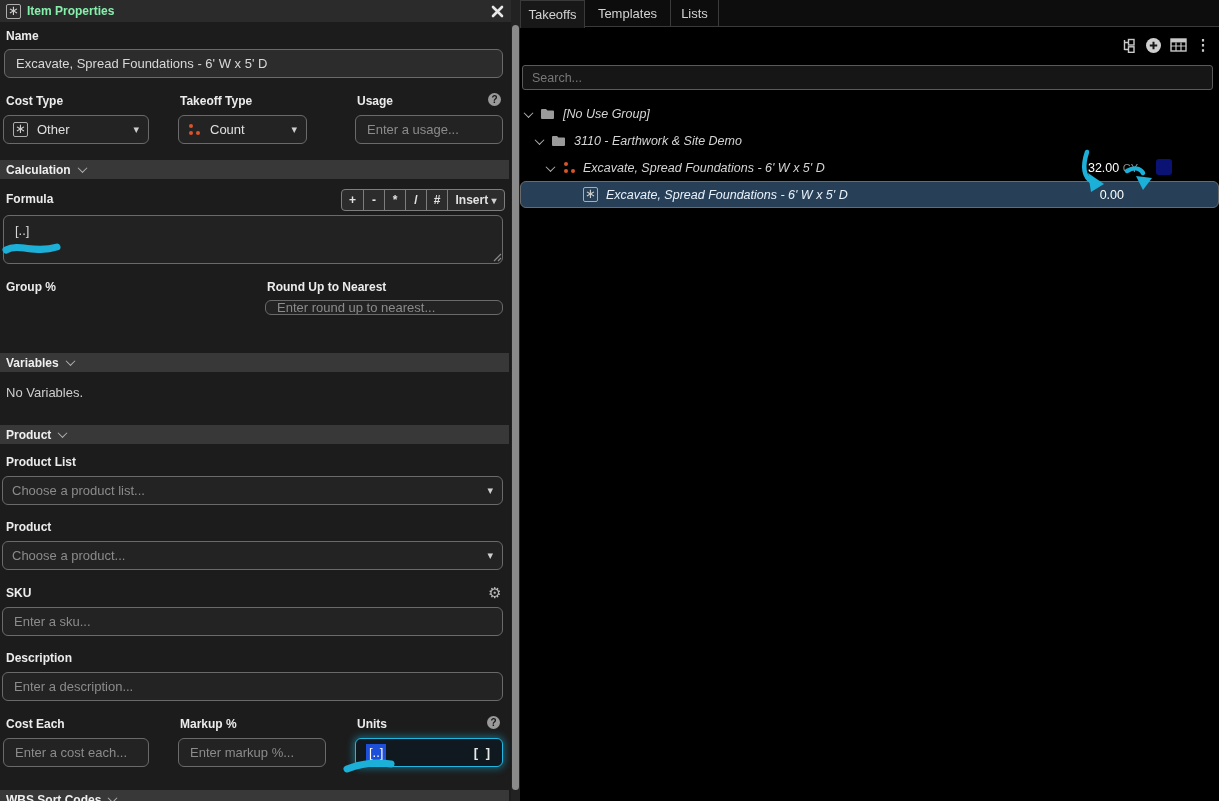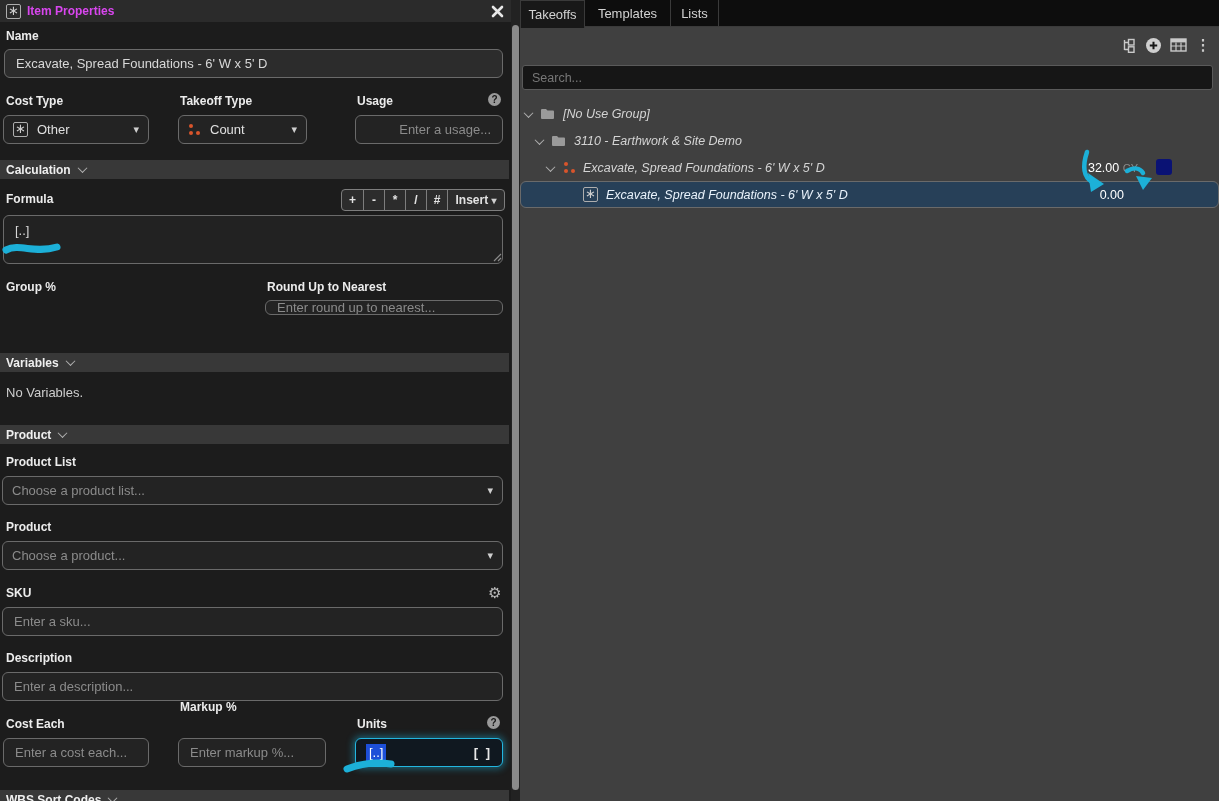--- a/index.html
+++ b/index.html
@@ -6,21 +6,21 @@
   html,body { width:1219px; height:801px; }
   body {
     position: relative; overflow: hidden;
     background: #141414; color:#ddd;
     font-family: "Liberation Sans", sans-serif;
   }
   
   .left-panel { position:absolute; left:0; top:0; width:511px; height:801px; background:#1c1c1c; }
   .lp-header { position:absolute; left:0; top:0; width:511px; height:22px; background:#2b2b2b;
     display:flex; align-items:center; padding-left:6px; }
-  .lp-title { font-size:12px; font-weight:bold; color:#d946ef; margin-left:6px; }
+  .lp-title { font-size:12px; font-weight:bold; color:#86efac; margin-left:6px; }
   .boxast { width:15px; height:15px; border:1px solid #aeaeae; border-radius:2px; color:#cfcfcf;
     font-size:13px; line-height:12px; text-align:center; display:inline-block; flex:0 0 auto; }
   .close-x { position:absolute; right:6px; top:4px; width:15px; height:15px; cursor:pointer; }
   .lbl { position:absolute; font-size:12px; font-weight:bold; color:#ececec; }
   .inp { position:absolute; background:#232323; border:1px solid #6a6a6a; border-radius:6px;
     color:#d8d8d8; font-size:13px; padding:0 11px; font-family:"Liberation Sans",sans-serif; }
   input.inp::placeholder, textarea.inp::placeholder { color:#8b8b8b; }
   .sel { position:absolute; background:#232323; border:1px solid #6a6a6a; border-radius:6px;
     display:flex; align-items:center; padding:0 9px; color:#e0e0e0; font-size:13px; cursor:pointer; }
   .sel .ph { color:#8b8b8b; }
@@ -47,21 +47,21 @@
   .tridots .d { position:absolute; width:4px; height:4px; border-radius:50%; background:#d9542b; }
   .tridots .d1 { left:1px; top:0; } .tridots .d2 { left:1px; top:7px; } .tridots .d3 { left:8px; top:7px; }
   .units-field { position:absolute; left:355px; top:738px; width:148px; height:29px;
     background:#101820; border:1.5px solid #23b6e0; border-radius:6px;
     box-shadow:0 0 7px 2px rgba(28,176,216,.45); display:flex; align-items:center; padding:0 10px; }
   .units-sel { background:#1d4fd8; color:#fff; font-size:13px; padding:1px 3px; }
   .units-brackets { margin-left:auto; color:#e8e8e8; font-size:13px; font-weight:bold; letter-spacing:2px; }
   .scroll-track { position:absolute; left:511px; top:0; width:9px; height:801px; background:#222; }
   .scroll-thumb { position:absolute; left:1px; top:25px; width:7px; height:765px; background:#8a8a8a; border-radius:4px; }
   
-  .right-panel { position:absolute; left:520px; top:0; width:699px; height:801px; background:#404040; }
+  .right-panel { position:absolute; left:520px; top:0; width:699px; height:801px; background:#000000; }
   .tabstrip { position:absolute; left:0; top:0; width:699px; height:27px; background:#0d0d0d;
     border-bottom:1px solid #3a3a3a; display:flex; }
   .tab { height:27px; display:flex; align-items:center; justify-content:center;
     font-size:13px; color:#d2d2d2; border-right:1px solid #3a3a3a; cursor:pointer; }
   .tab.first { border-left:1px solid #3a3a3a; }
   .tab.active { background:#181818; border-top:1px solid #3a3a3a; height:28px; }
   .toolbar { position:absolute; right:7px; top:36px; display:flex; align-items:center; gap:7px; }
   .tbico { width:18px; height:18px; display:flex; align-items:center; justify-content:center; cursor:pointer; }
   .kebab { color:#c9c9c9; font-size:15px; font-weight:bold; }
   .search { position:absolute; left:2px; top:65px; width:691px; height:25px; background:#161616;
@@ -109,21 +109,21 @@
   <div class="sel" style="left:178px; top:115px; width:129px; height:29px">
     <span class="tridots" style="margin-right:10px">
       <span class="d d1"></span>
         <span class="d d2"></span>
         <span class="d d3"></span>
     </span>
     <span>Count</span>
     <span class="caret">▾</span>
   </div>
 
-  <input class="inp" style="left: 355px; top: 115px; width: 148px; height: 29px; text-align: right;" placeholder="Enter a usage...">
+  <input class="inp" style="left: 355px; top: 115px; width: 148px; height: 29px;" placeholder="Enter a usage...">
 
   <div class="secbar" style="top:160px">
     <span>Calculation</span>
     <i class="chevcss"></i>
   </div>
 
   <span class="lbl" style="left:6px; top:192px">Formula</span>
   <div class="fgroup" style="left:341px; top:189px">
     <span class="fbtn">+</span>
     <span class="fbtn">-</span>
@@ -168,21 +168,21 @@
   </div>
 
   <span class="lbl" style="left:6px; top:586px">SKU</span>
   <span class="gear" style="left:488px; top:585px">⚙</span>
   <input class="inp" style="left: 2px; top: 607px; width: 501px; height: 29px;" placeholder="Enter a sku...">
 
   <span class="lbl" style="left:6px; top:651px">Description</span>
   <input class="inp" style="left: 2px; top: 672px; width: 501px; height: 29px;" placeholder="Enter a description...">
 
   <span class="lbl" style="left:6px; top:717px">Cost Each</span>
-  <span class="lbl" style="left:180px; top:700px">Markup %</span>
+  <span class="lbl" style="left:180px; top:717px">Markup %</span>
   <span class="lbl" style="left:357px; top:717px">Units</span>
   <span class="help" style="left:487px; top:716px">?</span>
 
   <input class="inp" style="left: 3px; top: 738px; width: 146px; height: 29px;" placeholder="Enter a cost each...">
   <input class="inp" style="left: 178px; top: 738px; width: 148px; height: 29px;" placeholder="Enter markup %...">
 
   <div class="units-field">
     <span class="units-sel">[..]</span>
     <span class="units-brackets">[ ]</span>
   </div>

